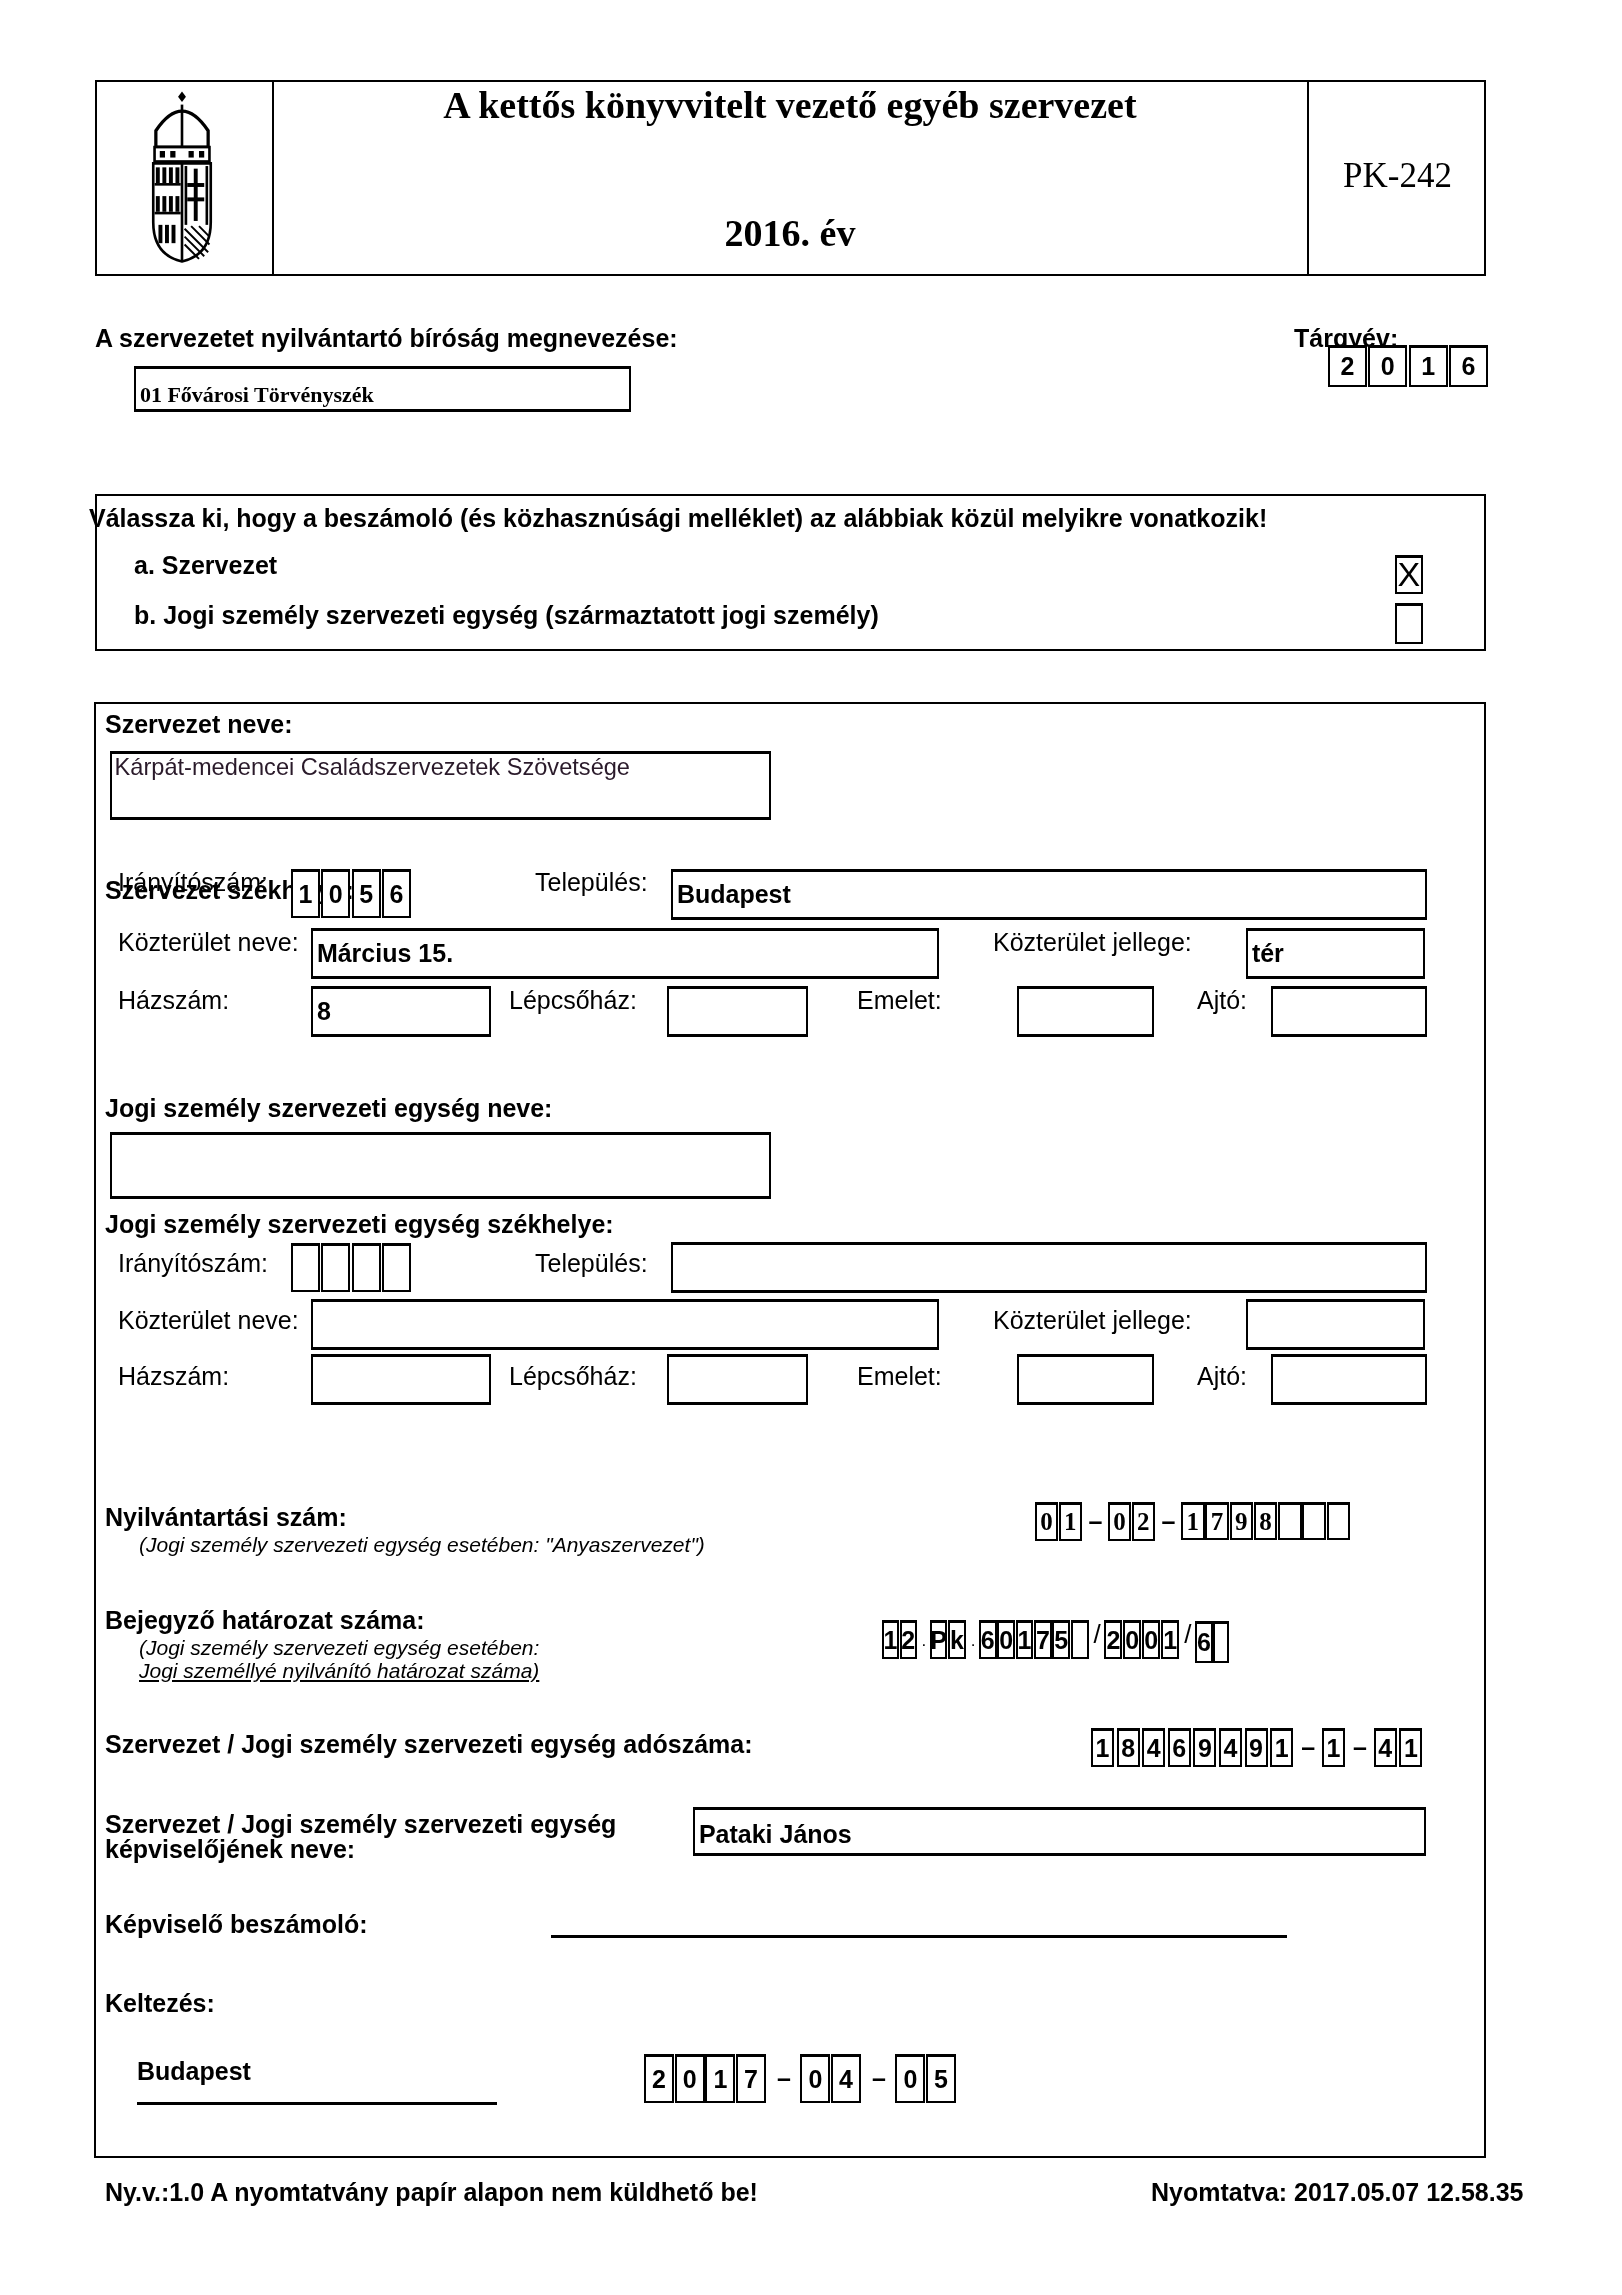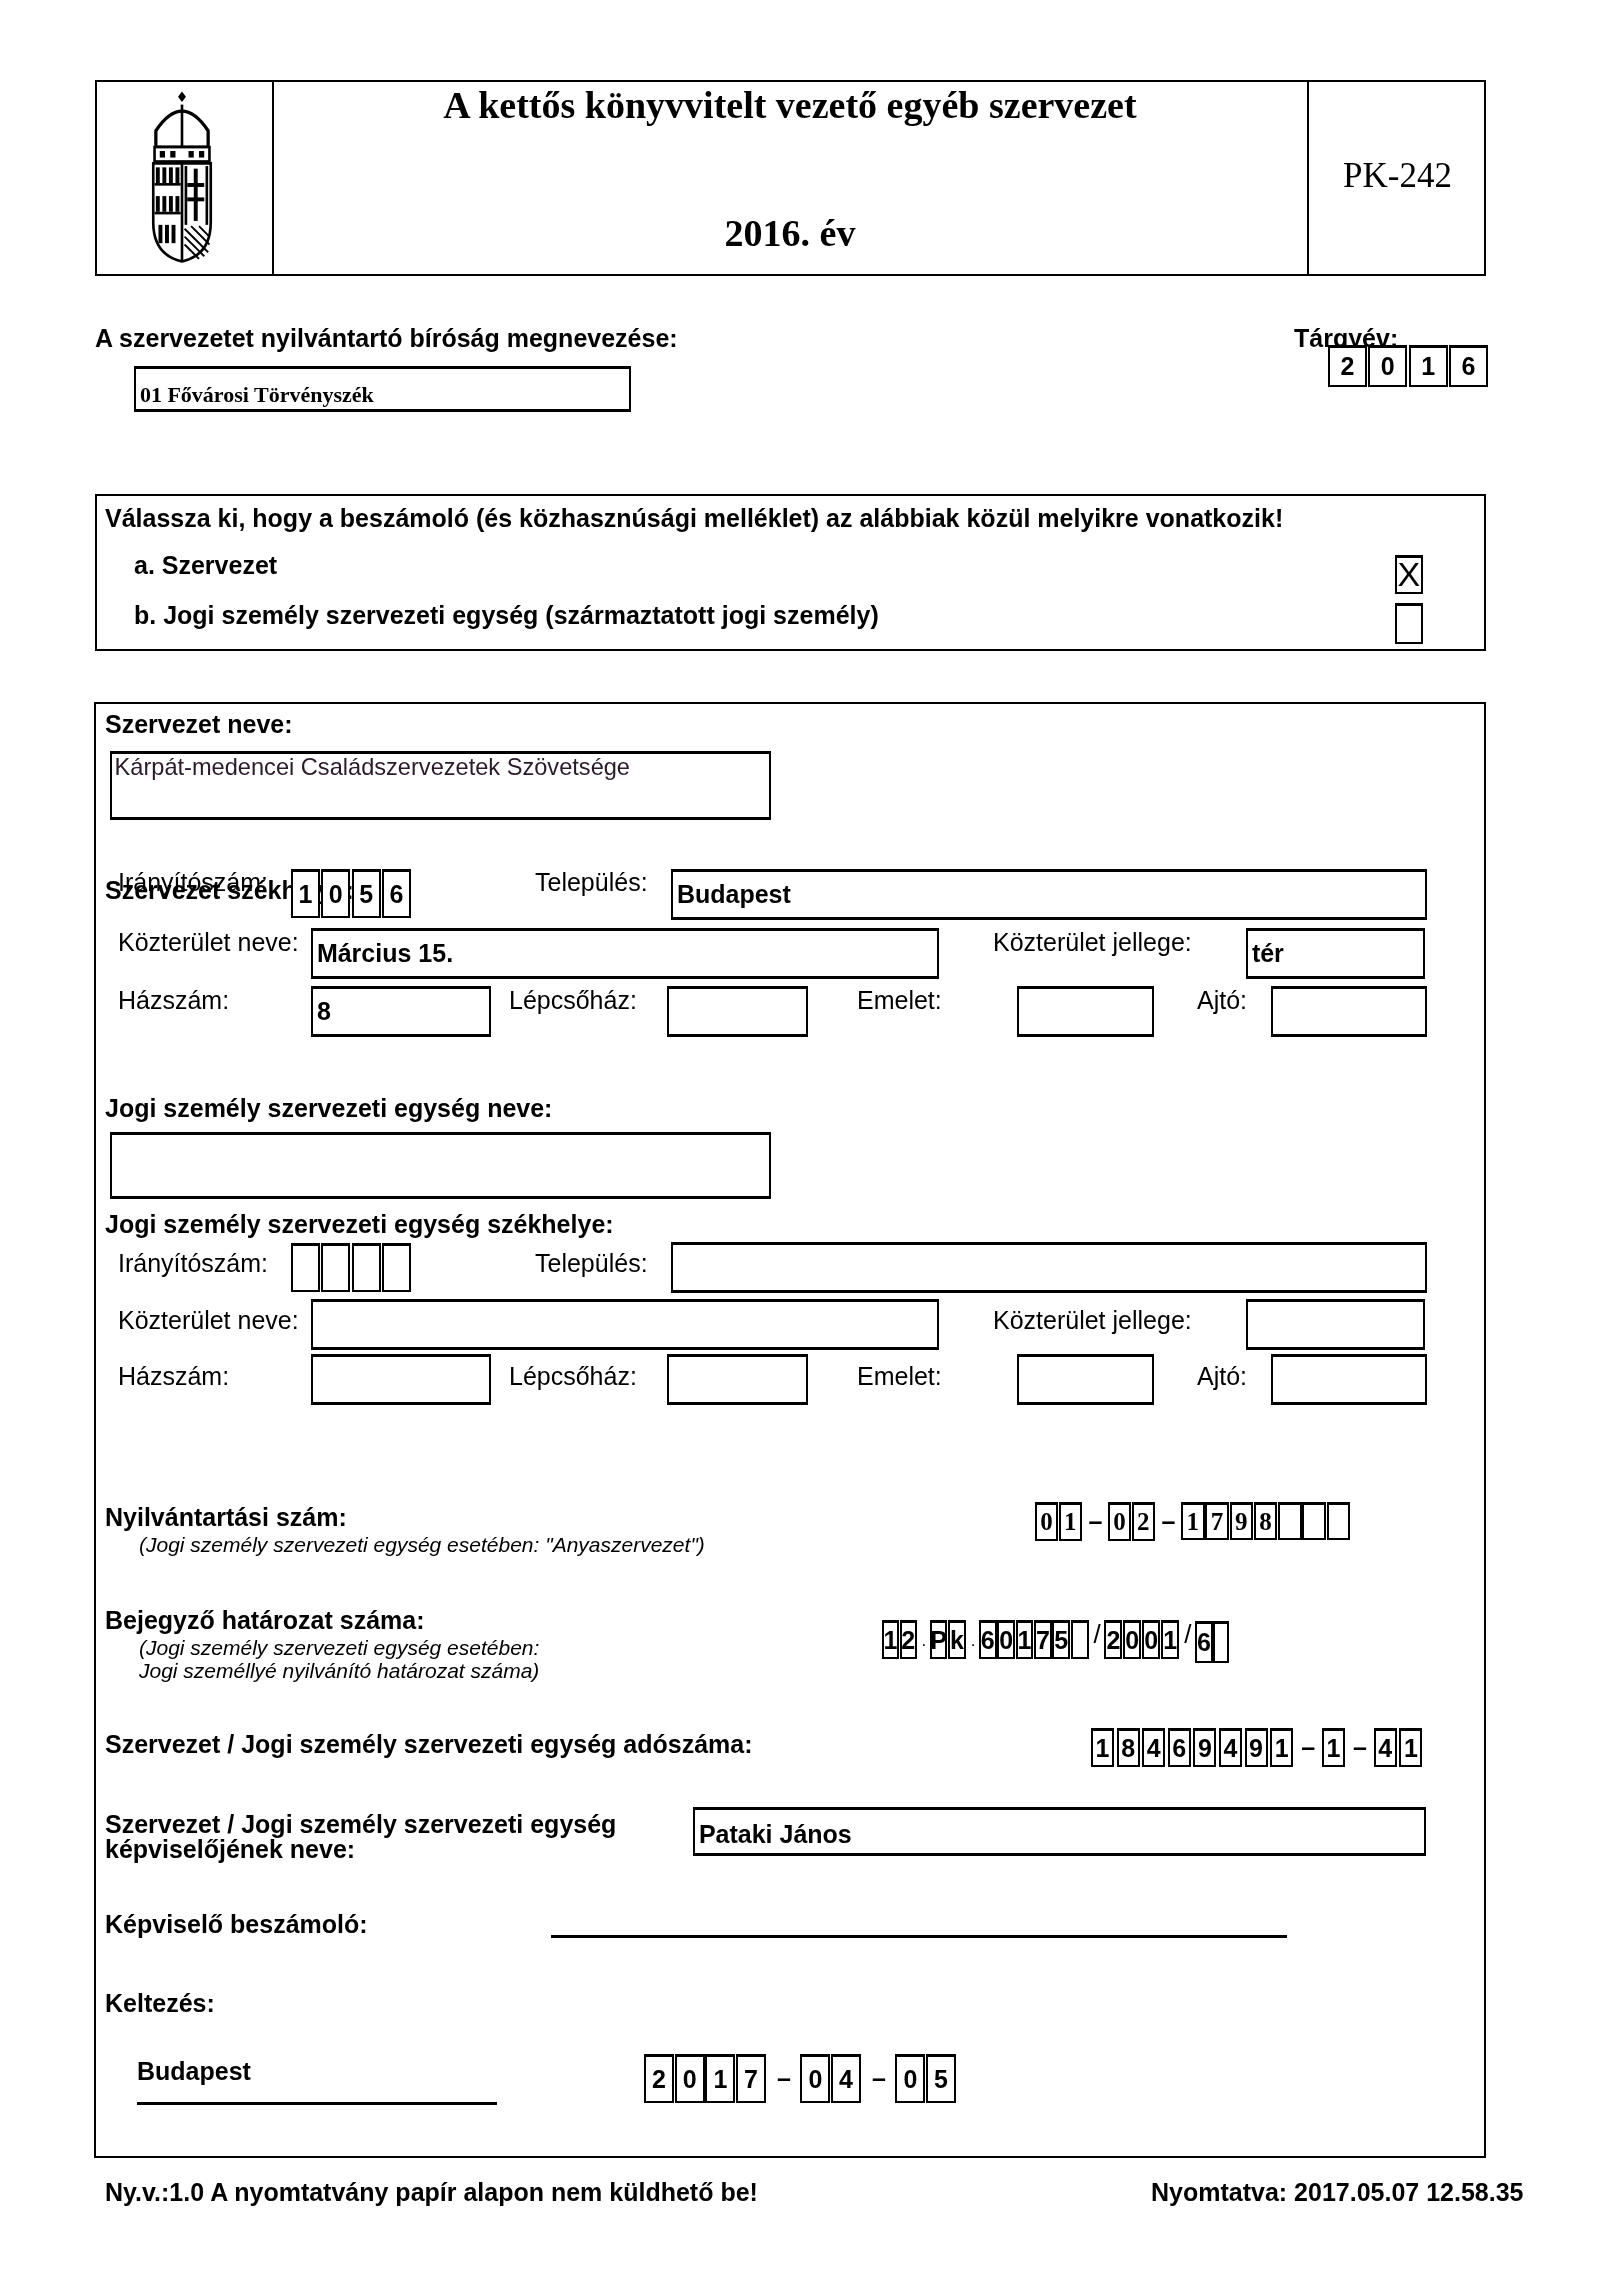--- a/index.html
+++ b/index.html
@@ -86,21 +86,21 @@
 </div>
 <div class="hlabel" style="left:1294px;top:324px;">Tárgyév:</div>
 <div class="cells" style="left:1328px;top:345px;">
   <div class="cell" style="width:39px;">2</div>
   <div class="cell" style="width:39px;">0</div>
   <div class="cell" style="width:39px;">1</div>
   <div class="cell" style="width:39px;">6</div>
 </div>
 
 <div class="box" style="left:95px;top:494px;width:1391px;height:157px;"></div>
-<div class="hlabel" style="left:105px;top:504px;">Válassza ki, hogy a beszámoló (és közhasznúsági melléklet) az alábbiak közül melyikre vonatkozik!</div>
+<div class="hlabel" style="left:89px;top:504px;">Válassza ki, hogy a beszámoló (és közhasznúsági melléklet) az alábbiak közül melyikre vonatkozik!</div>
 <div class="hlabel" style="left:134px;top:551px;">a. Szervezet</div>
 <div class="abs" style="left:1395px;top:555px;width:27.5px;height:39px;border:2.6px solid #000;border-top-width:3.9px;box-sizing:border-box;text-align:center;font-size:34px;line-height:33px;">
   <span>X</span>
 </div>
 <div class="hlabel" style="left:134px;top:601px;">b. Jogi személy szervezeti egység (származtatott jogi személy)</div>
 <div class="abs" style="left:1395px;top:603px;width:27.5px;height:41px;border:2.6px solid #000;border-top-width:3.9px;box-sizing:border-box;">
   <span></span>
 </div>
 
 <div class="box" style="left:94px;top:702px;width:1392px;height:1456px;"></div>
@@ -206,21 +206,21 @@
   <div class="cell serifc" style="width:23.6px;height:38px;margin-right:0.7px;">7</div>
   <div class="cell serifc" style="width:23.6px;height:38px;margin-right:0.7px;">9</div>
   <div class="cell serifc" style="width:23.6px;height:38px;margin-right:0.7px;">8</div>
   <div class="cell serifc" style="width:23.6px;height:38px;margin-right:0.7px;"></div>
   <div class="cell serifc" style="width:23.6px;height:38px;margin-right:0.7px;"></div>
   <div class="cell serifc" style="width:23.6px;height:38px;"></div>
 </div>
 
 <div class="hlabel" style="left:105px;top:1606px;">Bejegyző határozat száma:</div>
 <div class="ital" style="left:139px;top:1637px;">(Jogi személy szervezeti egység esetében:</div>
-<div class="ital" style="left:139px;top:1660px;">Jogi személlyé nyilvánító határozat száma)</div>
+<div class="ital" style="left:139px;top:1660px;text-decoration:underline;">Jogi személlyé nyilvánító határozat száma)</div>
 <div class="cells" style="left:882px;top:1620px;">
   <div class="cell" style="width:17px;height:39px;margin-right:0.7px;">1</div>
   <div class="cell" style="width:17px;height:39px;">2</div>
   <div class="sepdot">.</div>
   <div class="cell" style="width:17.7px;height:39px;margin-right:0.7px;">P</div>
   <div class="cell" style="width:17.7px;height:39px;">k</div>
   <div class="sepdot">.</div>
   <div class="cell" style="width:17.7px;height:39px;margin-right:0.7px;">6</div>
   <div class="cell" style="width:17.7px;height:39px;margin-right:0.7px;">0</div>
   <div class="cell" style="width:17.7px;height:39px;margin-right:0.7px;">1</div>

